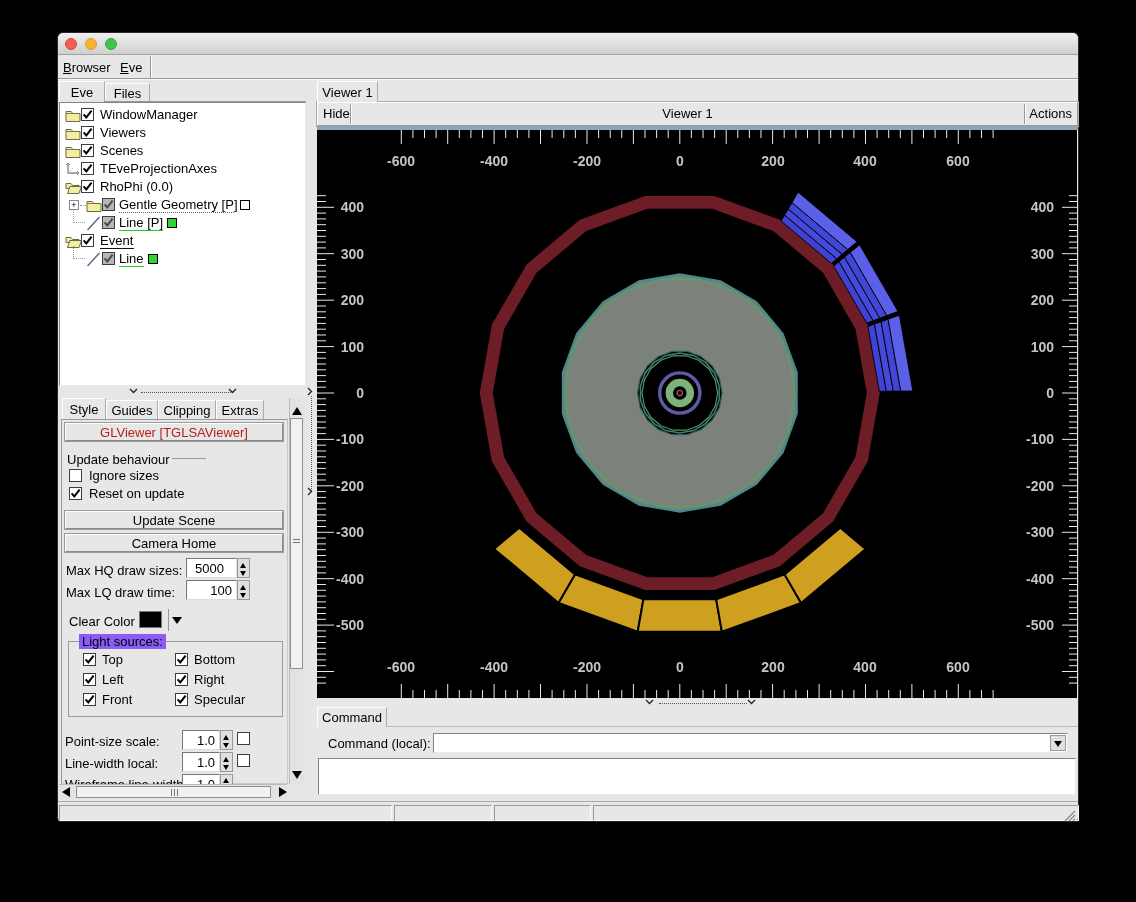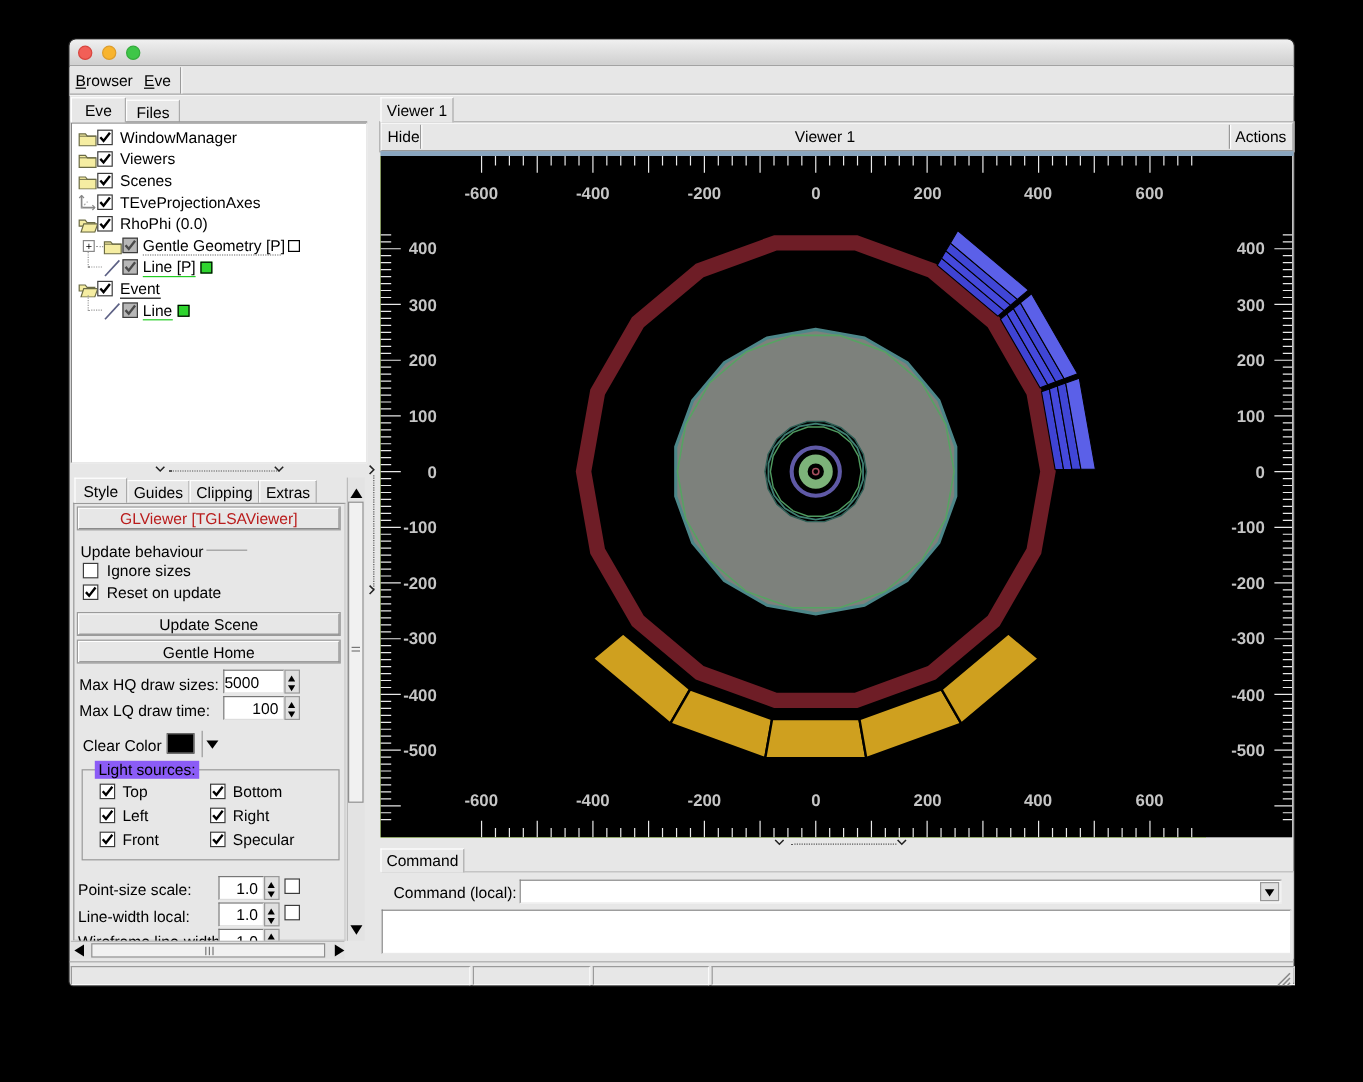--- a/index.html
+++ b/index.html
@@ -125,23 +125,23 @@
 <div class="btn" style="left:7px;top:390px;width:218px;height:18px;padding-top:1px;color:#b91c1c">GLViewer [TGLSAViewer]</div>
 <span class="txt" style="left:9px;top:419px">Update behaviour</span>
 <div class="abs" style="left:114px;top:425px;width:34px;border-top:1px solid #999"></div>
 <div style="position:absolute;left:11px;top:436px;width:13px;height:13px;background:#fff;border:1px solid #3c3c3c;box-sizing:border-box;line-height:0;padding:0 0 0 0"></div>
 <span class="txt" style="left:31px;top:435px">Ignore sizes</span>
 <div style="position:absolute;left:11px;top:454px;width:13px;height:13px;background:#fff;border:1px solid #3c3c3c;box-sizing:border-box;line-height:0;padding:0 0 0 0"><svg width="11" height="11" viewBox="0 0 11 11">
         <path d="M1.6 5.4 L4.3 8.4 L9.6 1.6" stroke="#000" stroke-width="2" fill="none"></path>
       </svg></div>
 <span class="txt" style="left:31px;top:453px">Reset on update</span>
 <div class="btn" style="left:7px;top:478px;width:218px;height:18px;padding-top:1px">Update Scene</div>
-<div class="btn" style="left:7px;top:501px;width:218px;height:18px;padding-top:1px">Gentle Home</div>
+<div class="btn" style="left:7px;top:501px;width:218px;height:18px;padding-top:1px">Camera Home</div>
 <span class="txt" style="left:8px;top:530px">Max HQ draw sizes:</span>
-<div style="position:absolute;left:128px;top:525px;width:51px;height:20px;background:#fff;border:1px solid #777;border-right-color:#ddd;border-bottom-color:#ddd;box-sizing:border-box;font-size:13px;text-align:left;padding:2px 4px 0 0">5000</div>
+<div style="position:absolute;left:128px;top:525px;width:51px;height:20px;background:#fff;border:1px solid #777;border-right-color:#ddd;border-bottom-color:#ddd;box-sizing:border-box;font-size:13px;text-align:center;padding:2px 4px 0 0">5000</div>
     <div style="position:absolute;left:179px;top:525px;width:13px;height:20px;background:#e0e0e0;border:1px solid #999;box-sizing:border-box;overflow:hidden">
       <div style="position:absolute;left:2px;top:4px;width:0;height:0;border-left:3.5px solid transparent;border-right:3.5px solid transparent;border-bottom:5px solid #000"></div>
       <div style="position:absolute;left:2px;top:11.5px;width:0;height:0;border-left:3.5px solid transparent;border-right:3.5px solid transparent;border-top:5px solid #000"></div>
     </div>
 <span class="txt" style="left:8px;top:552px">Max LQ draw time:</span>
 <div style="position:absolute;left:128px;top:547px;width:51px;height:20px;background:#fff;border:1px solid #777;border-right-color:#ddd;border-bottom-color:#ddd;box-sizing:border-box;font-size:13px;text-align:right;padding:2px 4px 0 0">100</div>
     <div style="position:absolute;left:179px;top:547px;width:13px;height:20px;background:#e0e0e0;border:1px solid #999;box-sizing:border-box;overflow:hidden">
       <div style="position:absolute;left:2px;top:4px;width:0;height:0;border-left:3.5px solid transparent;border-right:3.5px solid transparent;border-bottom:5px solid #000"></div>
       <div style="position:absolute;left:2px;top:11.5px;width:0;height:0;border-left:3.5px solid transparent;border-right:3.5px solid transparent;border-top:5px solid #000"></div>
     </div>
@@ -215,21 +215,21 @@
 <div class="abs" style="left:259px;top:69px;width:761px;height:24px;background:#e7e7e7;border:1px solid #fff;border-right-color:#999;border-bottom-color:#999;outline:1px solid #aaa">
       <span class="txt" style="left:5px;top:3px">Hide</span>
       <div class="abs" style="left:32px;top:1px;width:1px;height:20px;background:#999"></div>
       <div class="abs" style="left:33px;top:1px;width:1px;height:20px;background:#fff"></div>
       <div class="abs" style="left:0;top:3px;width:100%;text-align:center;font-size:13px;text-indent:-20px">Viewer 1</div>
       <div class="abs" style="right:52px;top:1px;width:1px;height:20px;background:#999"></div>
       <div class="abs" style="right:51px;top:1px;width:1px;height:20px;background:#fff"></div>
       <span class="txt" style="right:5px;top:3px">Actions</span>
     </div>
 <div class="abs" style="left:259px;top:93px;width:761px;height:4px;background:#8aa6bf"></div>
-<div class="abs" style="left:259px;top:97px;width:688px;height:568px;background:#bef264">
+<div class="abs" style="left:259px;top:97px;width:688px;height:568px;background:#fca5a5">
       <svg width="760" height="568" viewBox="0 0 760 568" style="position:absolute;left:0;top:0;display:block">
 <rect x="0" y="0" width="760" height="568" fill="#000"></rect>
 <path d="M84.3 0 V14 M84.3 568 V554 M95.9 0 V8 M95.9 568 V560 M107.5 0 V8 M107.5 568 V560 M119.1 0 V8 M119.1 568 V560 M130.7 0 V14 M130.7 568 V554 M142.3 0 V8 M142.3 568 V560 M153.9 0 V8 M153.9 568 V560 M165.5 0 V8 M165.5 568 V560 M177.1 0 V14 M177.1 568 V554 M188.7 0 V8 M188.7 568 V560 M200.3 0 V8 M200.3 568 V560 M211.9 0 V8 M211.9 568 V560 M223.5 0 V14 M223.5 568 V554 M235.1 0 V8 M235.1 568 V560 M246.8 0 V8 M246.8 568 V560 M258.4 0 V8 M258.4 568 V560 M270.0 0 V14 M270.0 568 V554 M281.6 0 V8 M281.6 568 V560 M293.2 0 V8 M293.2 568 V560 M304.8 0 V8 M304.8 568 V560 M316.4 0 V14 M316.4 568 V554 M328.0 0 V8 M328.0 568 V560 M339.6 0 V8 M339.6 568 V560 M351.2 0 V8 M351.2 568 V560 M362.8 0 V14 M362.8 568 V554 M374.4 0 V8 M374.4 568 V560 M386.0 0 V8 M386.0 568 V560 M397.6 0 V8 M397.6 568 V560 M409.2 0 V14 M409.2 568 V554 M420.8 0 V8 M420.8 568 V560 M432.4 0 V8 M432.4 568 V560 M444.0 0 V8 M444.0 568 V560 M455.6 0 V14 M455.6 568 V554 M467.2 0 V8 M467.2 568 V560 M478.9 0 V8 M478.9 568 V560 M490.5 0 V8 M490.5 568 V560 M502.1 0 V14 M502.1 568 V554 M513.7 0 V8 M513.7 568 V560 M525.3 0 V8 M525.3 568 V560 M536.9 0 V8 M536.9 568 V560 M548.5 0 V14 M548.5 568 V554 M560.1 0 V8 M560.1 568 V560 M571.7 0 V8 M571.7 568 V560 M583.3 0 V8 M583.3 568 V560 M594.9 0 V14 M594.9 568 V554 M606.5 0 V8 M606.5 568 V560 M618.1 0 V8 M618.1 568 V560 M629.7 0 V8 M629.7 568 V560 M641.3 0 V14 M641.3 568 V554 M652.9 0 V8 M652.9 568 V560 M664.5 0 V8 M664.5 568 V560 M676.1 0 V8 M676.1 568 V560 M0 65.7 H9 M760 65.7 H752 M0 71.5 H9 M760 71.5 H752 M0 77.3 H17 M760 77.3 H745 M0 83.1 H9 M760 83.1 H752 M0 88.9 H9 M760 88.9 H752 M0 94.7 H9 M760 94.7 H752 M0 100.5 H9 M760 100.5 H752 M0 106.3 H9 M760 106.3 H752 M0 112.1 H9 M760 112.1 H752 M0 117.9 H9 M760 117.9 H752 M0 123.7 H17 M760 123.7 H745 M0 129.5 H9 M760 129.5 H752 M0 135.3 H9 M760 135.3 H752 M0 141.1 H9 M760 141.1 H752 M0 146.9 H9 M760 146.9 H752 M0 152.8 H9 M760 152.8 H752 M0 158.6 H9 M760 158.6 H752 M0 164.4 H9 M760 164.4 H752 M0 170.2 H17 M760 170.2 H745 M0 176.0 H9 M760 176.0 H752 M0 181.8 H9 M760 181.8 H752 M0 187.6 H9 M760 187.6 H752 M0 193.4 H9 M760 193.4 H752 M0 199.2 H9 M760 199.2 H752 M0 205.0 H9 M760 205.0 H752 M0 210.8 H9 M760 210.8 H752 M0 216.6 H17 M760 216.6 H745 M0 222.4 H9 M760 222.4 H752 M0 228.2 H9 M760 228.2 H752 M0 234.0 H9 M760 234.0 H752 M0 239.8 H9 M760 239.8 H752 M0 245.6 H9 M760 245.6 H752 M0 251.4 H9 M760 251.4 H752 M0 257.2 H9 M760 257.2 H752 M0 263.0 H17 M760 263.0 H745 M0 268.8 H9 M760 268.8 H752 M0 274.6 H9 M760 274.6 H752 M0 280.4 H9 M760 280.4 H752 M0 286.2 H9 M760 286.2 H752 M0 292.0 H9 M760 292.0 H752 M0 297.8 H9 M760 297.8 H752 M0 303.6 H9 M760 303.6 H752 M0 309.4 H17 M760 309.4 H745 M0 315.2 H9 M760 315.2 H752 M0 321.0 H9 M760 321.0 H752 M0 326.8 H9 M760 326.8 H752 M0 332.6 H9 M760 332.6 H752 M0 338.4 H9 M760 338.4 H752 M0 344.2 H9 M760 344.2 H752 M0 350.0 H9 M760 350.0 H752 M0 355.8 H17 M760 355.8 H745 M0 361.6 H9 M760 361.6 H752 M0 367.4 H9 M760 367.4 H752 M0 373.2 H9 M760 373.2 H752 M0 379.1 H9 M760 379.1 H752 M0 384.9 H9 M760 384.9 H752 M0 390.7 H9 M760 390.7 H752 M0 396.5 H9 M760 396.5 H752 M0 402.3 H17 M760 402.3 H745 M0 408.1 H9 M760 408.1 H752 M0 413.9 H9 M760 413.9 H752 M0 419.7 H9 M760 419.7 H752 M0 425.5 H9 M760 425.5 H752 M0 431.3 H9 M760 431.3 H752 M0 437.1 H9 M760 437.1 H752 M0 442.9 H9 M760 442.9 H752 M0 448.7 H17 M760 448.7 H745 M0 454.5 H9 M760 454.5 H752 M0 460.3 H9 M760 460.3 H752 M0 466.1 H9 M760 466.1 H752 M0 471.9 H9 M760 471.9 H752 M0 477.7 H9 M760 477.7 H752 M0 483.5 H9 M760 483.5 H752 M0 489.3 H9 M760 489.3 H752 M0 495.1 H17 M760 495.1 H745 M0 500.9 H9 M760 500.9 H752 M0 506.7 H9 M760 506.7 H752 M0 512.5 H9 M760 512.5 H752 M0 518.3 H9 M760 518.3 H752 M0 524.1 H9 M760 524.1 H752 M0 529.9 H9 M760 529.9 H752 M0 535.7 H9 M760 535.7 H752 M0 541.5 H17 M760 541.5 H745 M0 547.3 H9 M760 547.3 H752 M0 553.1 H9 M760 553.1 H752" stroke="#e8e8e8" stroke-width="1" fill="none"></path>
 <g font-family="Liberation Sans, sans-serif" font-size="14" font-weight="bold" fill="#c5c5c5">
           <text x="84" y="36" text-anchor="middle">-600</text>
           <text x="84" y="542" text-anchor="middle">-600</text>
           <text x="177" y="36" text-anchor="middle">-400</text>
           <text x="177" y="542" text-anchor="middle">-400</text>
           <text x="270" y="36" text-anchor="middle">-200</text>
           <text x="270" y="542" text-anchor="middle">-200</text>

